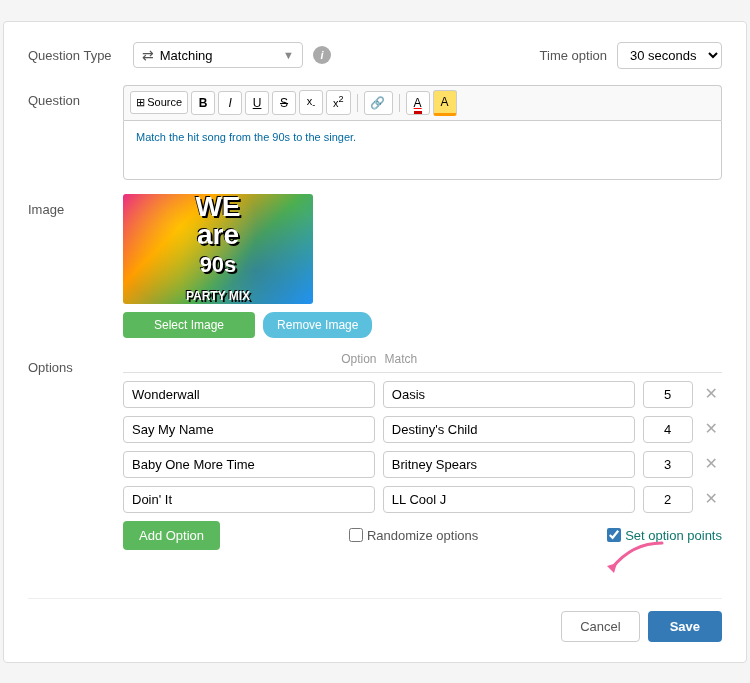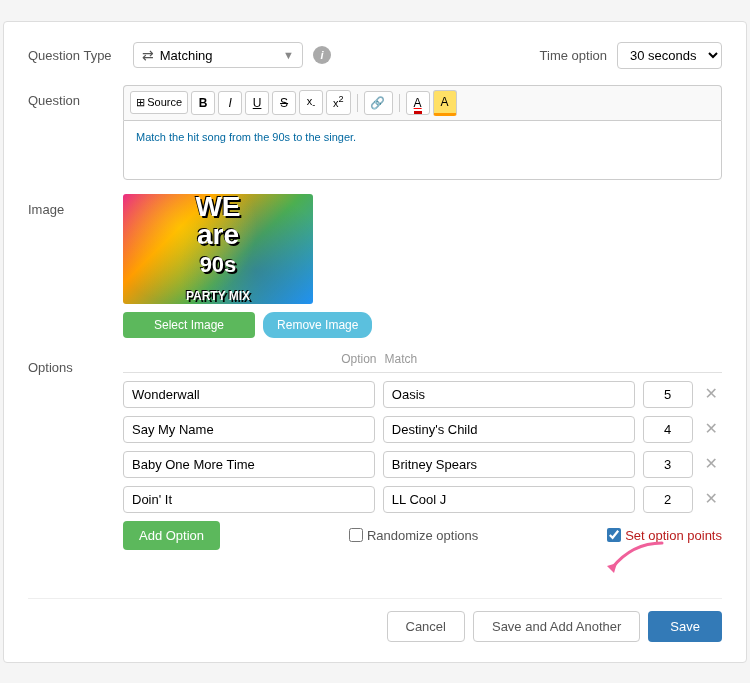--- a/index.html
+++ b/index.html
@@ -322,20 +322,21 @@
       color: #555;
     }
     .btn-save {
       background: #337ab7;
       color: #fff;
       border: none;
       border-radius: 4px;
       padding: 7px 22px;
       font-size: 13px;
       cursor: pointer;
+      font-weight: bold;
     }
     .shuffle-unicode { font-size: 14px; }
   </style>
 </head>
 <body>
 
 <div class="card">
 
   <div class="top-row">
     <span class="field-label">Question Type</span>
@@ -448,35 +449,34 @@
       <div class="options-footer">
         <button class="btn-add">Add Option</button>
 
         <label class="checkbox-label">
           <input type="checkbox" style="">
           <span>Randomize options</span>
         </label>
 
         <label class="checkbox-label">
           <input type="checkbox" class="checkbox-blue" checked="" style="">
-          <span style="color:#b91c1c;">Set option points</span>
+          <span style="color:#0f766e;">Set option points</span>
         </label>
       </div>
 
       <div style="position:relative; height:30px; margin-top:2px;">
         <div style="position:absolute; right:50px; top:-14px; pointer-events:none;">
           <svg width="80" height="40" viewBox="0 0 80 40">
             <path d="M 70 5 Q 40 5 20 30" stroke="#f0609a" stroke-width="3" fill="none" stroke-linecap="round"></path>
             <polygon points="15,28 25,25 22,35" fill="#f0609a"></polygon>
           </svg>
         </div>
       </div>
 
     </div>
   </div>
 
   <div class="action-row">
     <button class="btn-cancel">Cancel</button>
-    <button class="btn-save-add">Save and Add Another</button>
     <button class="btn-save">Save</button>
   </div>
 
 </div>
 
 </body></html>

